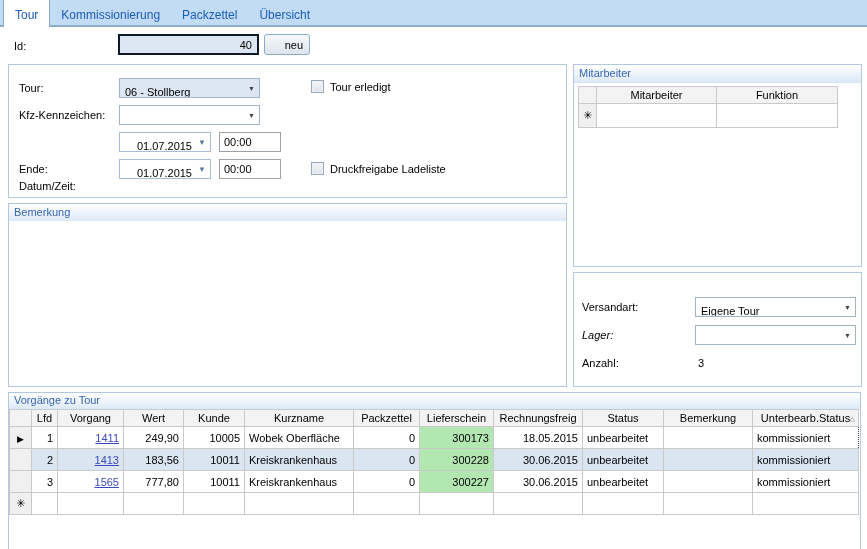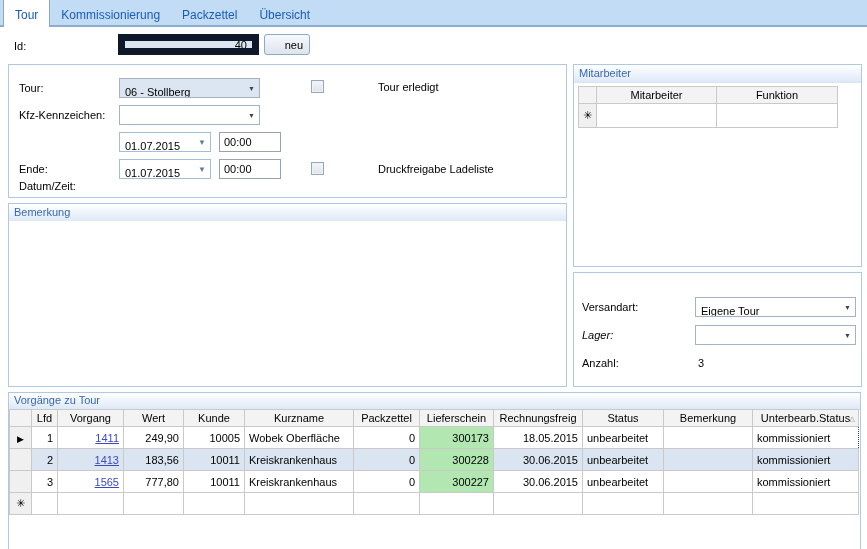--- a/index.html
+++ b/index.html
@@ -31,34 +31,34 @@
     border-bottom:1px solid #d8e4f2;
   }
   .combo {
     position:absolute; height:20px; box-sizing:border-box; border:1px solid #a3b2c4;
     background:#fff; line-height:18px; padding:4px 18px 0 5px; overflow:hidden; white-space:nowrap;
   }
   .combo.bluebg { background:#dce6f3; }
   .combo .arr {
     position:absolute; right:4px; top:6px; font-size:7px; color:#444; line-height:7px;
   }
-  .combo.datebox { border-color:#a5bdd6; }
+  .combo.datebox { border-color:#a5bdd6;text-align:right; }
   .combo.datebox .arr { color:#5b7da2; font-size:8px; top:6px; }
   .timebox {
     position:absolute; height:20px; width:62px; box-sizing:border-box;
     border:1px solid #9aa2ac; background:#fff; font:inherit; padding:0 4px; 
   }
-  .chk { position:absolute; display:flex; align-items:center;gap:48px; }
+  .chk { position:absolute; display:flex; align-items:center; }
   .chk .box {
     width:13px; height:13px; box-sizing:border-box; border:1px solid #99a8b8;
     background:linear-gradient(#f4f6f8,#dfe3e7); box-shadow:inset 0 0 0 1px #eef2f6; margin-right:6px;
   }
   .idfield {
     position:absolute; left:118px; top:34px; width:141px; height:21px; box-sizing:border-box;
-    border:7px solid #0f172a; background:#dce6f3; font:inherit; text-align:right; padding:0 5px;
+    border:2px solid #0f172a; background:#dce6f3; font:inherit; text-align:right; padding:0 5px;
   }
   .btn {
     position:absolute; left:264px; top:34px; width:46px; height:21px; box-sizing:border-box;
     border:1px solid #8da9c8; border-radius:3px; font:inherit; 
     background:linear-gradient(#f6f9fc,#dde4ec); cursor:default;text-align:right;
   }
   
   table.grid { border-collapse:collapse; table-layout:fixed; background:#fff; }
   table.grid th, table.grid td {
     border:1px solid #c9c9c9; padding:0 4px; overflow:hidden; white-space:nowrap;

